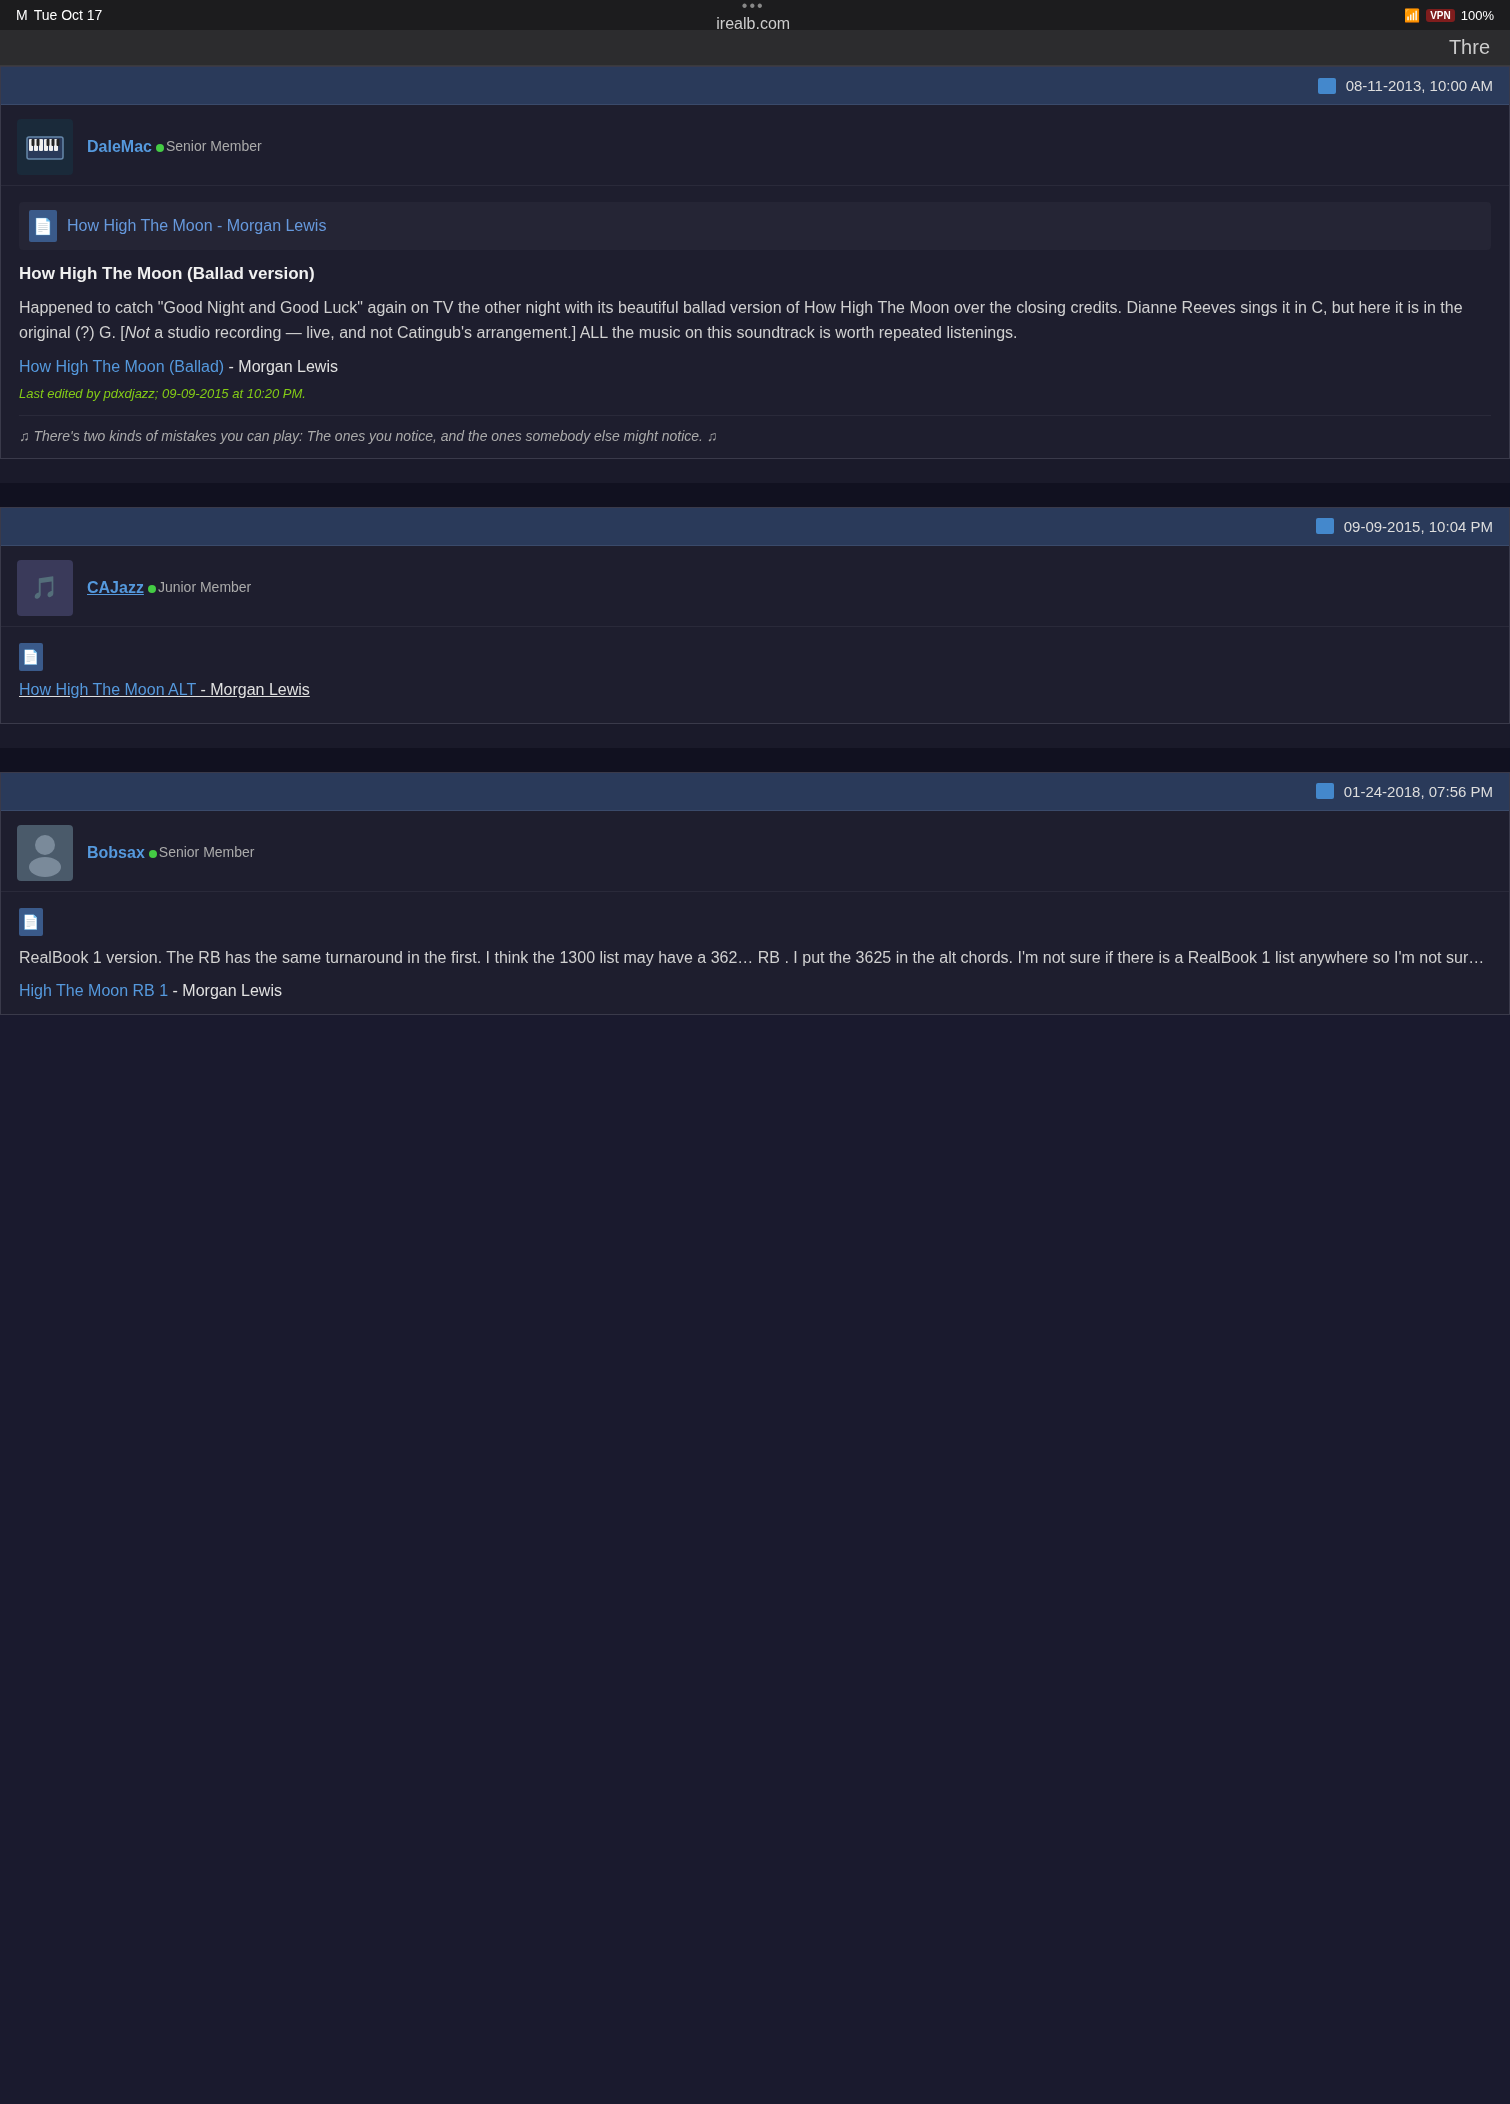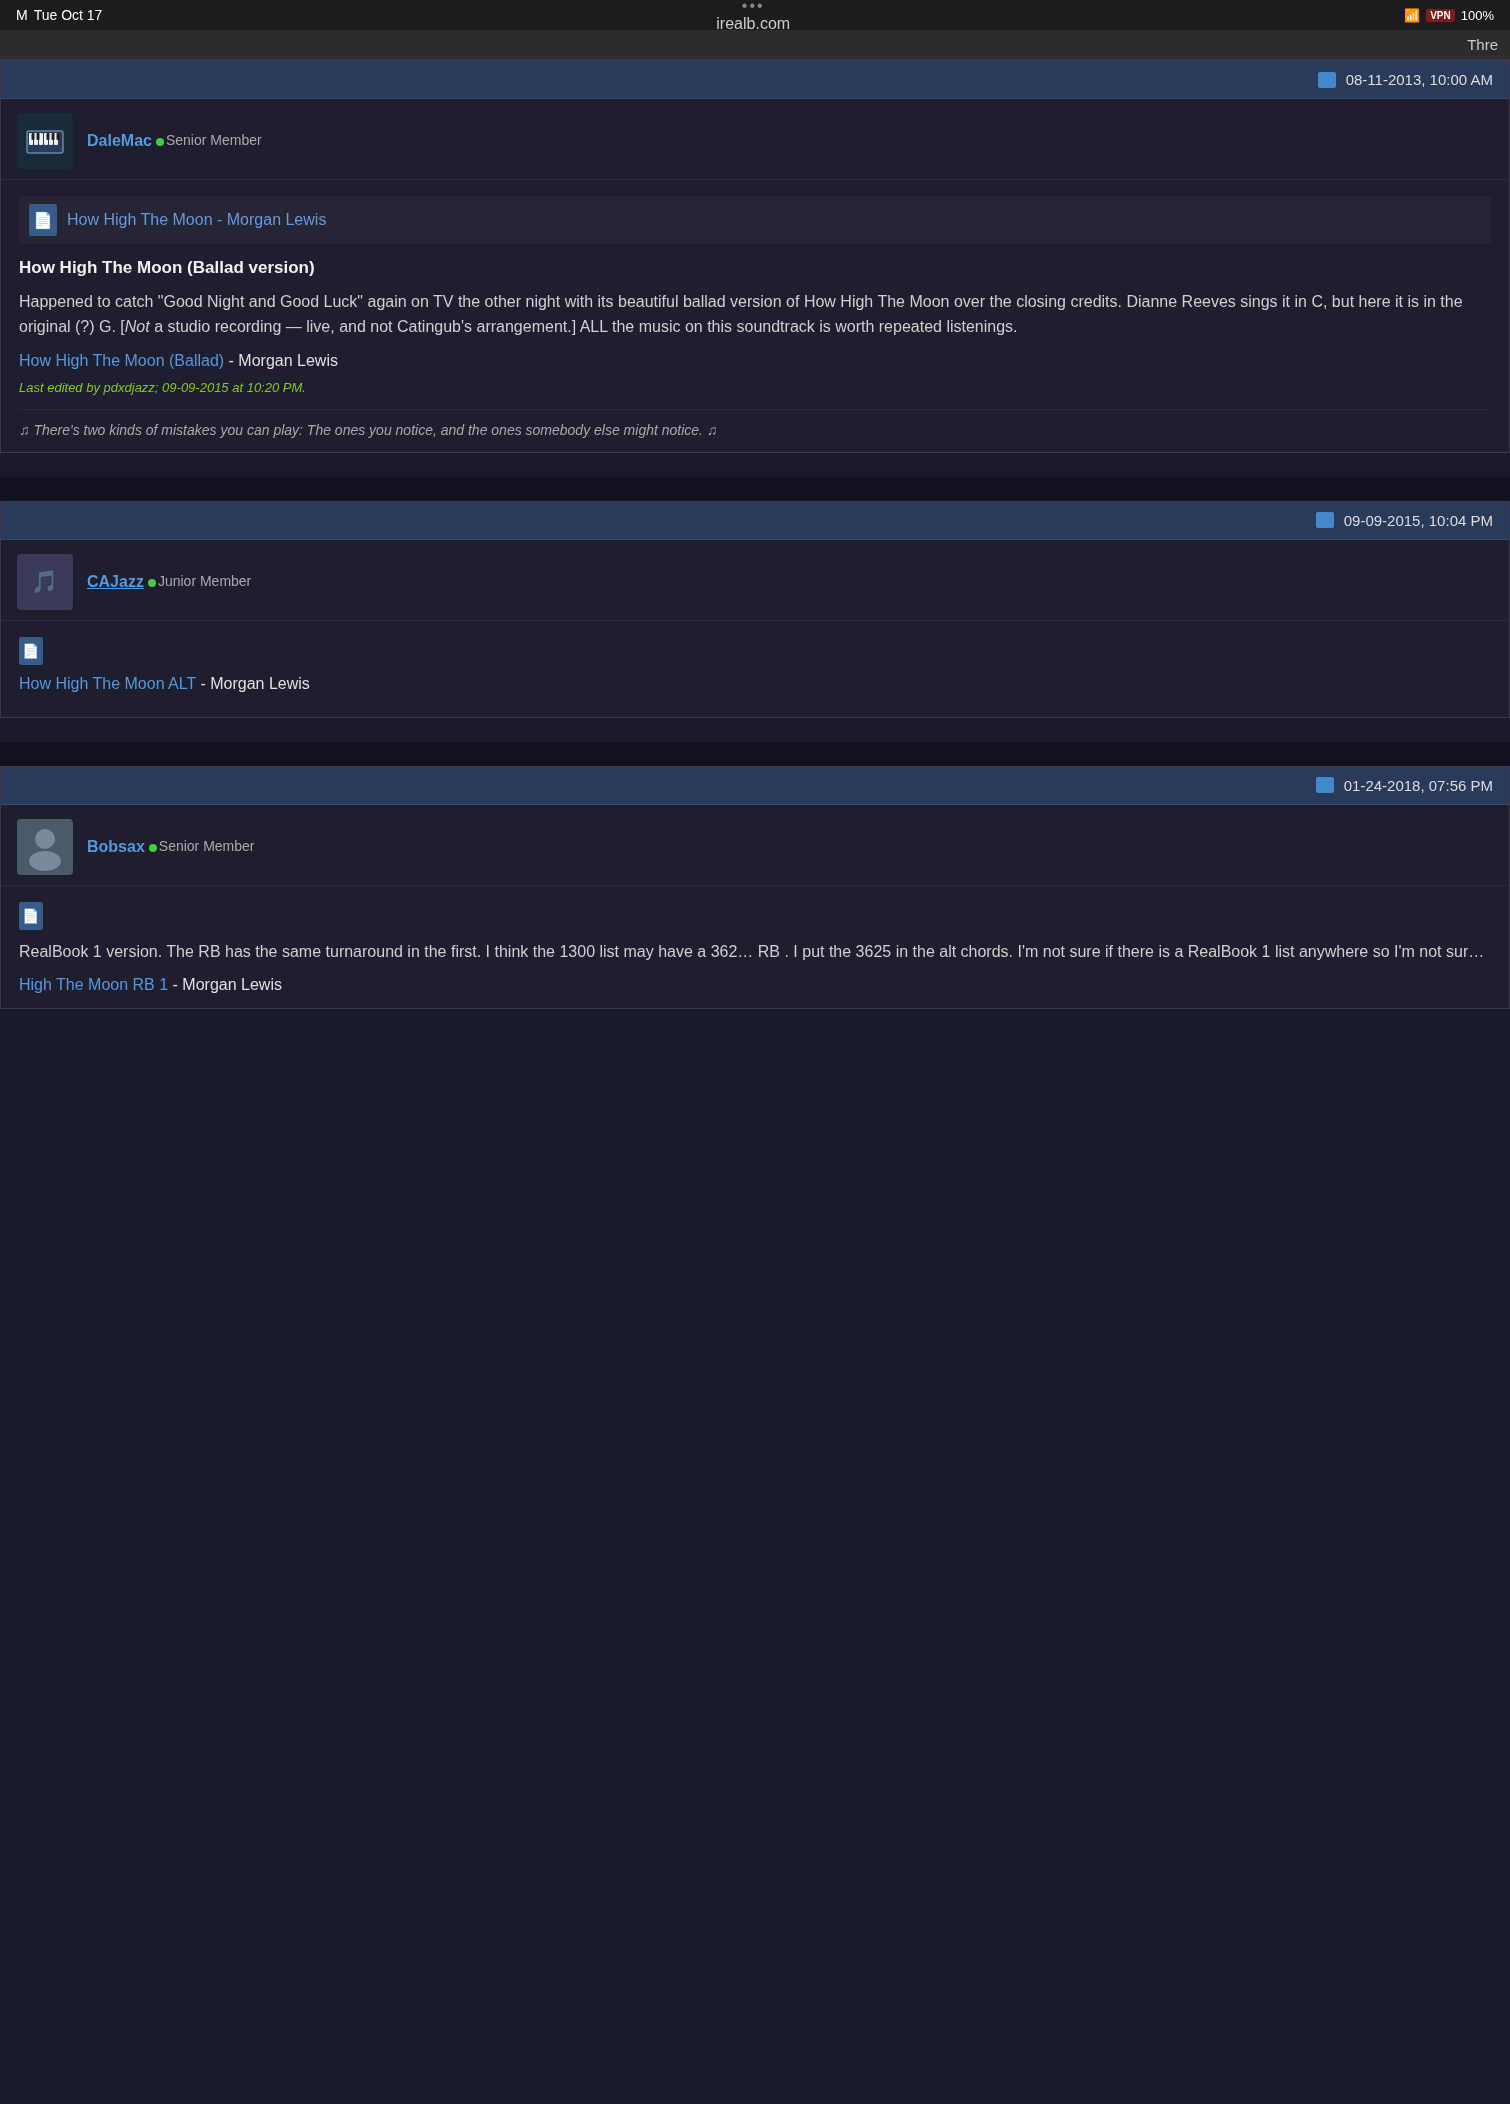--- a/index.html
+++ b/index.html
@@ -23,24 +23,24 @@
       font-size: 14px;
       font-weight: 500;
     }
     .status-left { display: flex; align-items: center; gap: 6px; }
     .status-center { display: flex; flex-direction: column; align-items: center; }
     .status-right { display: flex; align-items: center; gap: 6px; font-size: 13px; }
 
     
     .page-top-right {
       background: #2c2c2e;
-      padding: 6px 12px;
+      padding: 6px 20px;
       text-align: right;
       color: #cccccc;
-      font-size: 15px;
+      font-size: 20px;
       border-bottom: 1px solid #3a3a3c;
     }
 
     
     .posts-container {
       background: #1a1a2a;
       padding: 0;
     }
 
     
@@ -319,21 +319,21 @@
         <span style="color:#5599dd;font-size:16px;font-weight:600;text-decoration:underline;">
           <span>CAJazz</span><span class="online-dot"></span>
         </span>
         <span class="user-role">Junior Member</span>
       </div>
     </div>
     <div class="post-body">
       <div class="small-file-icon-row">
         <span class="small-file-icon">📄</span>
       </div>
-      <div style="margin-bottom:10px;">
+      <div style="margin-bottom:10px;text-decoration:underline;">
         <a class="body-link" href="#">
           <span>How High The Moon ALT</span></a><span> - Morgan Lewis</span>
       </div>
     </div>
   </div>
 
   <div class="section-gap"></div>
 
   <div class="post" id="post3">
     <div class="post-header">

